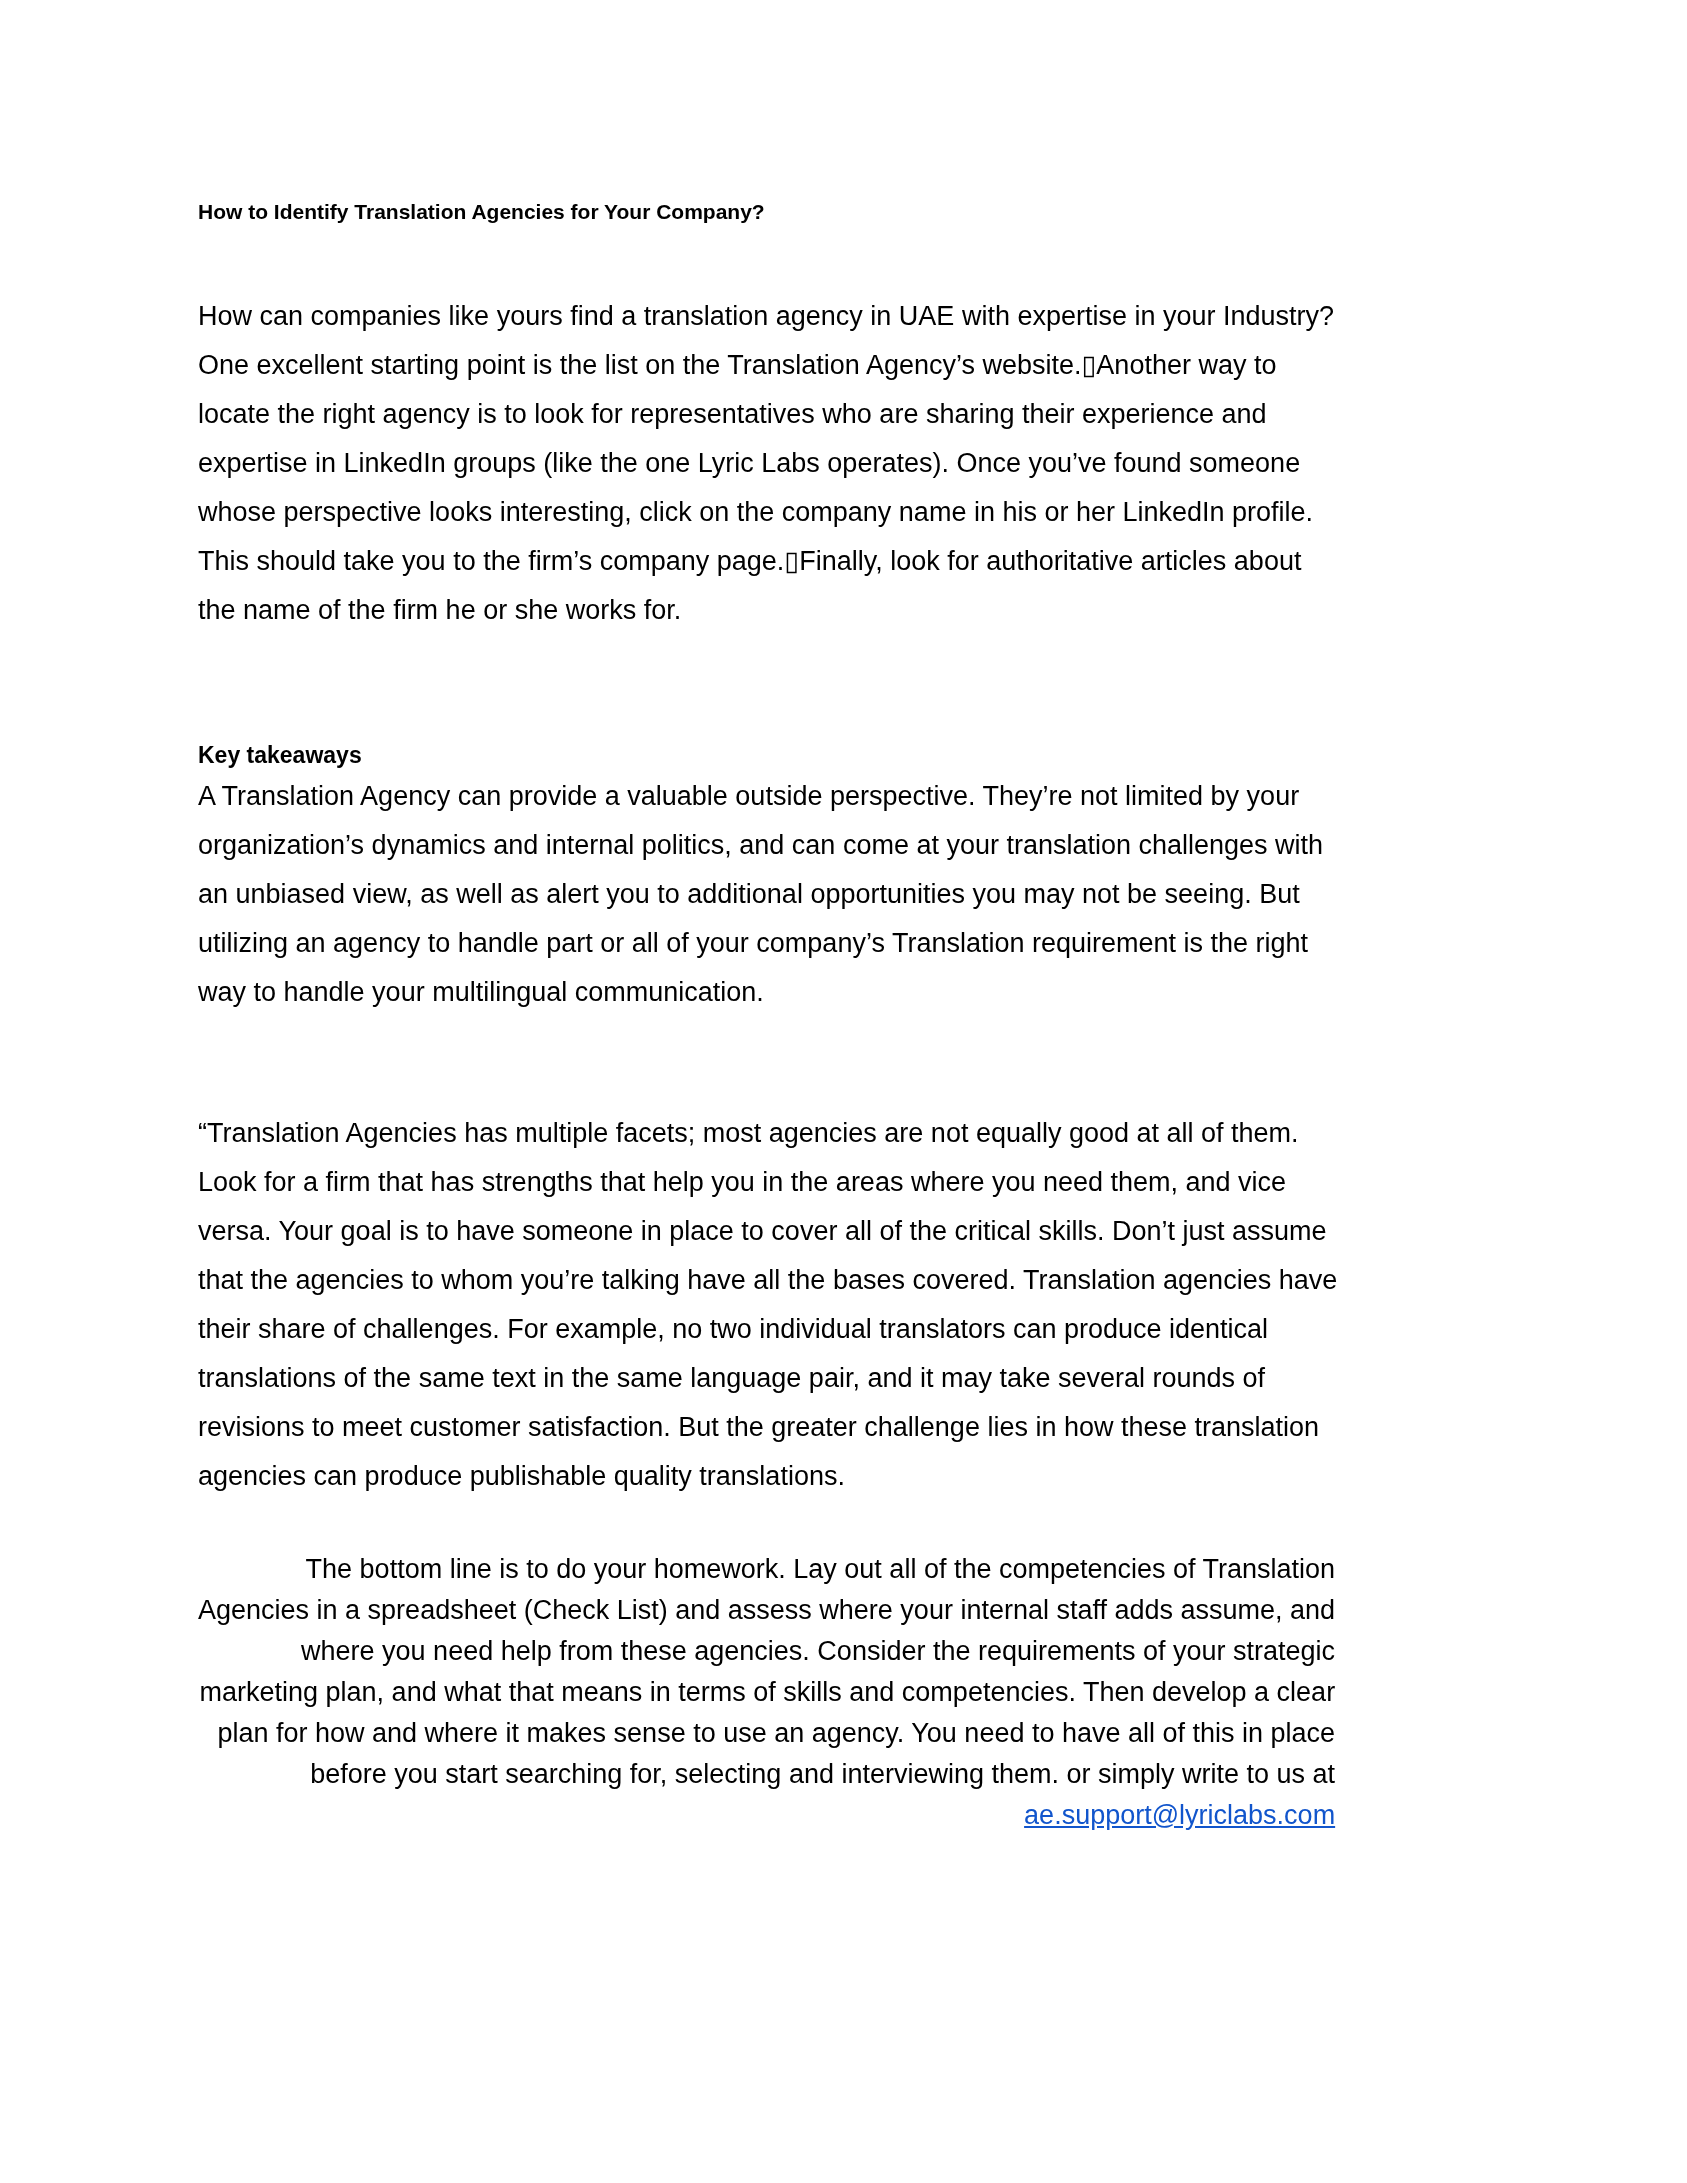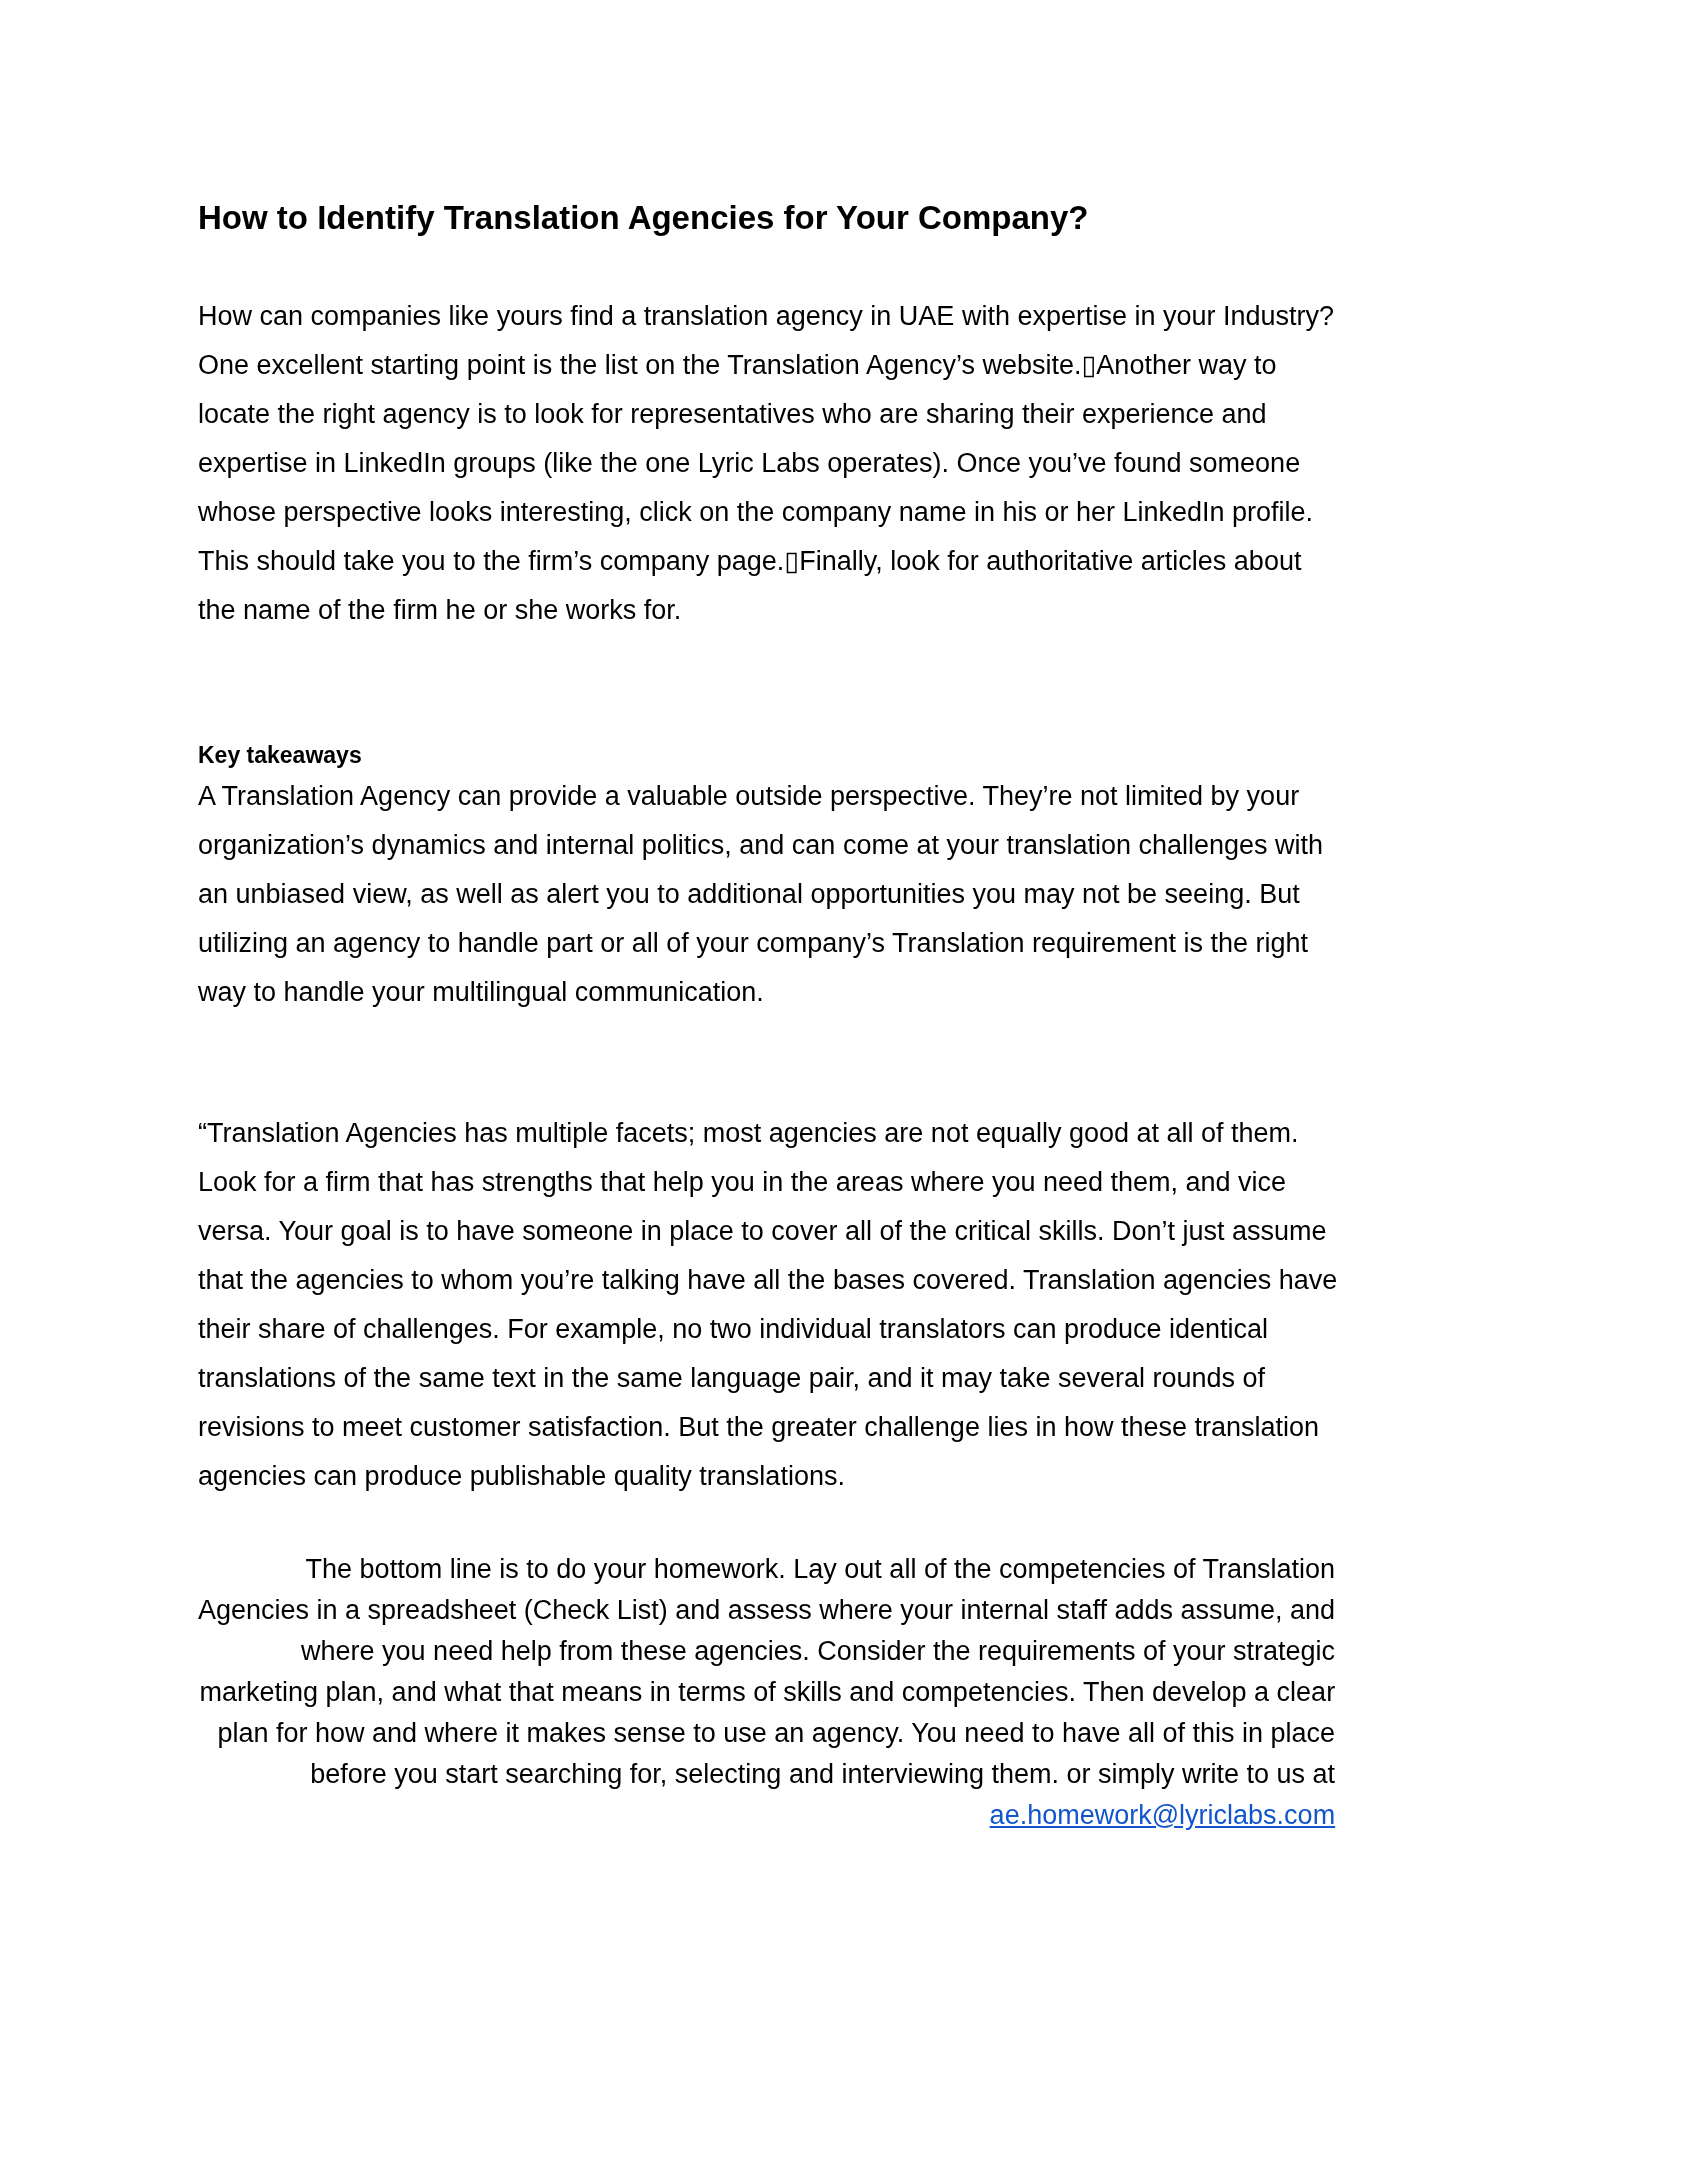--- a/index.html
+++ b/index.html
@@ -4,22 +4,22 @@
 <style>
   html, body { margin: 0; padding: 0; background: #ffffff; }
   body { width: 1687px; height: 2183px; position: relative; overflow: hidden; }
   .page {
     position: absolute; left: 0; top: 0; width: 1687px; height: 2183px;
     background: #ffffff; color: #000000;
     font-family: "Liberation Sans", sans-serif;
   }
   .content { position: absolute; left: 198px; top: 0; width: 1292px; }
   .title {
-    position: absolute; top: 198px; left: 0;
-    font-size: 33px; font-weight: bold; white-space: nowrap;
+    position: absolute; top: 192px; left: 0;
+    font-size: 21px; font-weight: bold; white-space: nowrap;
     line-height: 40px; margin: 0;
   }
   .para {
     position: absolute; left: 0; margin: 0;
     font-size: 27px; line-height: 49px; white-space: nowrap;
   }
   .para .line { display: block; }
   .h2 {
     position: absolute; left: 0; top: 735px; margin: 0;
     font-size: 23px; font-weight: bold; line-height: 40px; white-space: nowrap;
@@ -67,19 +67,19 @@
     </p>
 
     <p class="para tight" style="top:1549px;text-align:right;">
       <span class="line">The bottom line is to do your homework. Lay out all of the competencies of Translation</span>
       <span class="line">Agencies in a spreadsheet (Check List) and assess where your internal staff adds assume, and</span>
       <span class="line">where you need help from these agencies. Consider the requirements of your strategic</span>
       <span class="line">marketing plan, and what that means in terms of skills and competencies. Then develop a clear</span>
       <span class="line">plan for how and where it makes sense to use an agency. You need to have all of this in place</span>
       <span class="line">before you start searching for, selecting and interviewing them. or simply write to us at</span>
       <span class="line">
-        <a class="link">ae.homework@lyriclabs.com</a>
+        <a class="link">ae.support@lyriclabs.com</a>
       </span>
     </p>
 
   </div>
 </div>
 
 
 </body></html>

